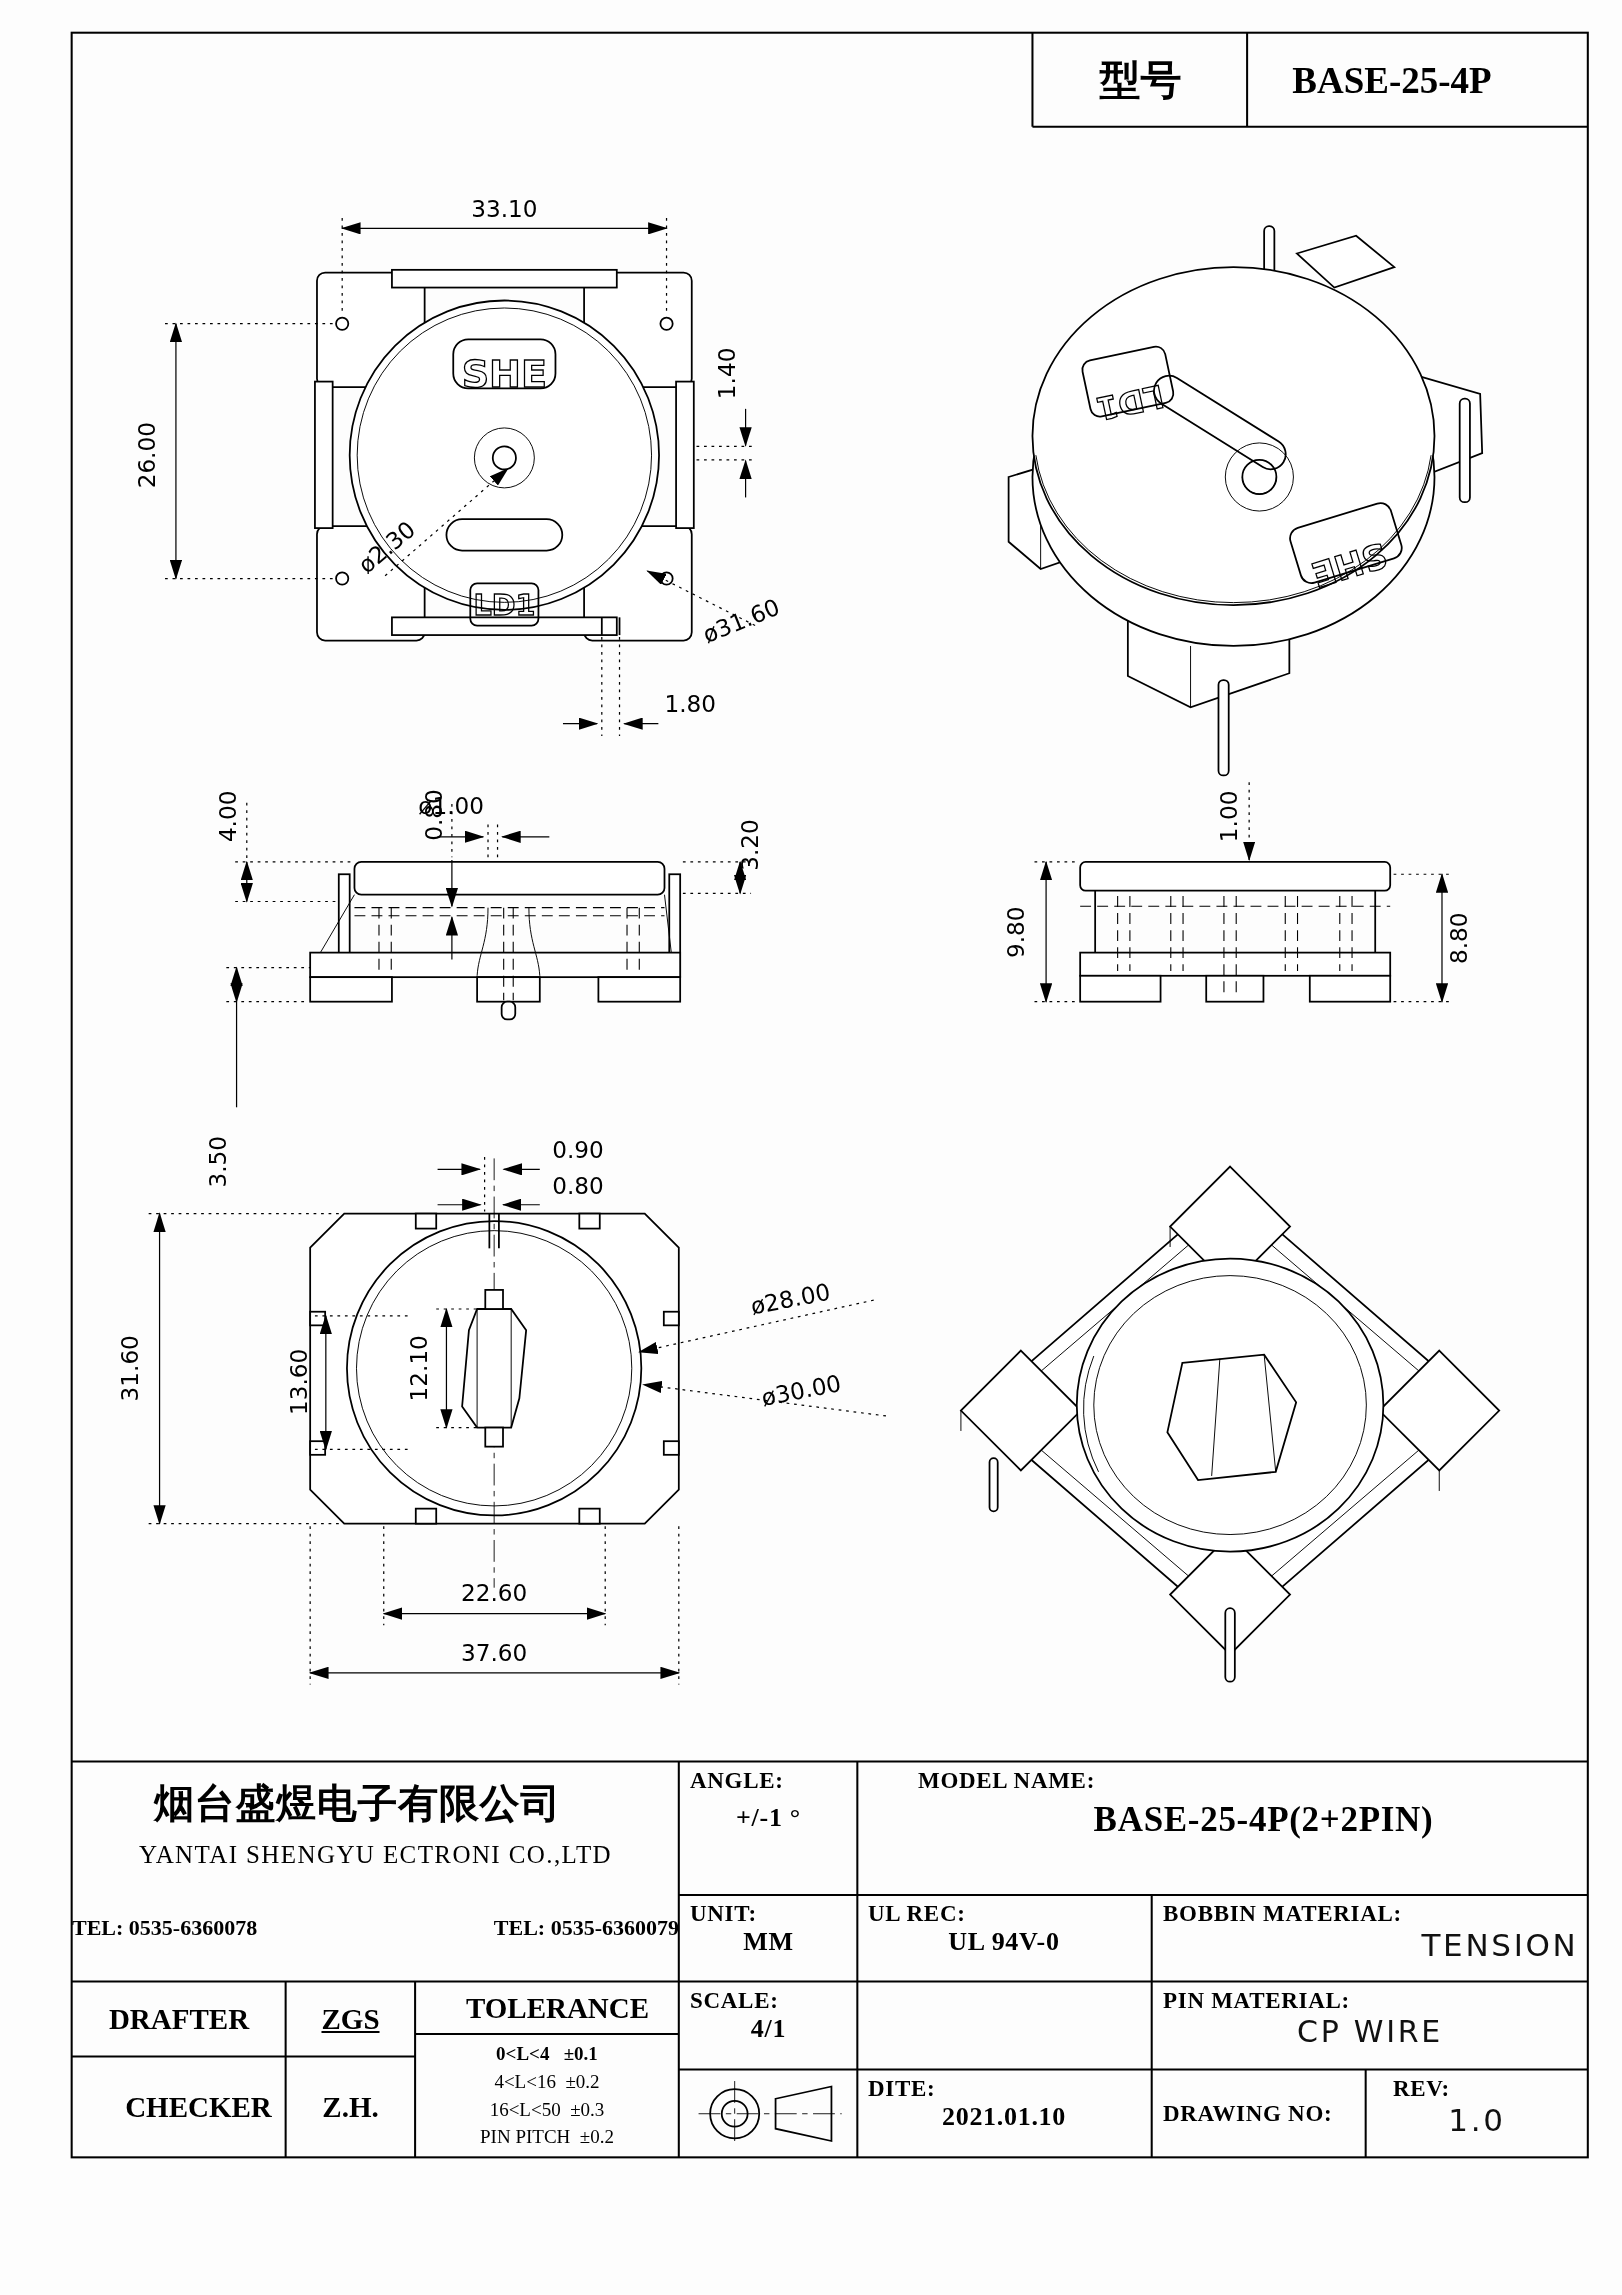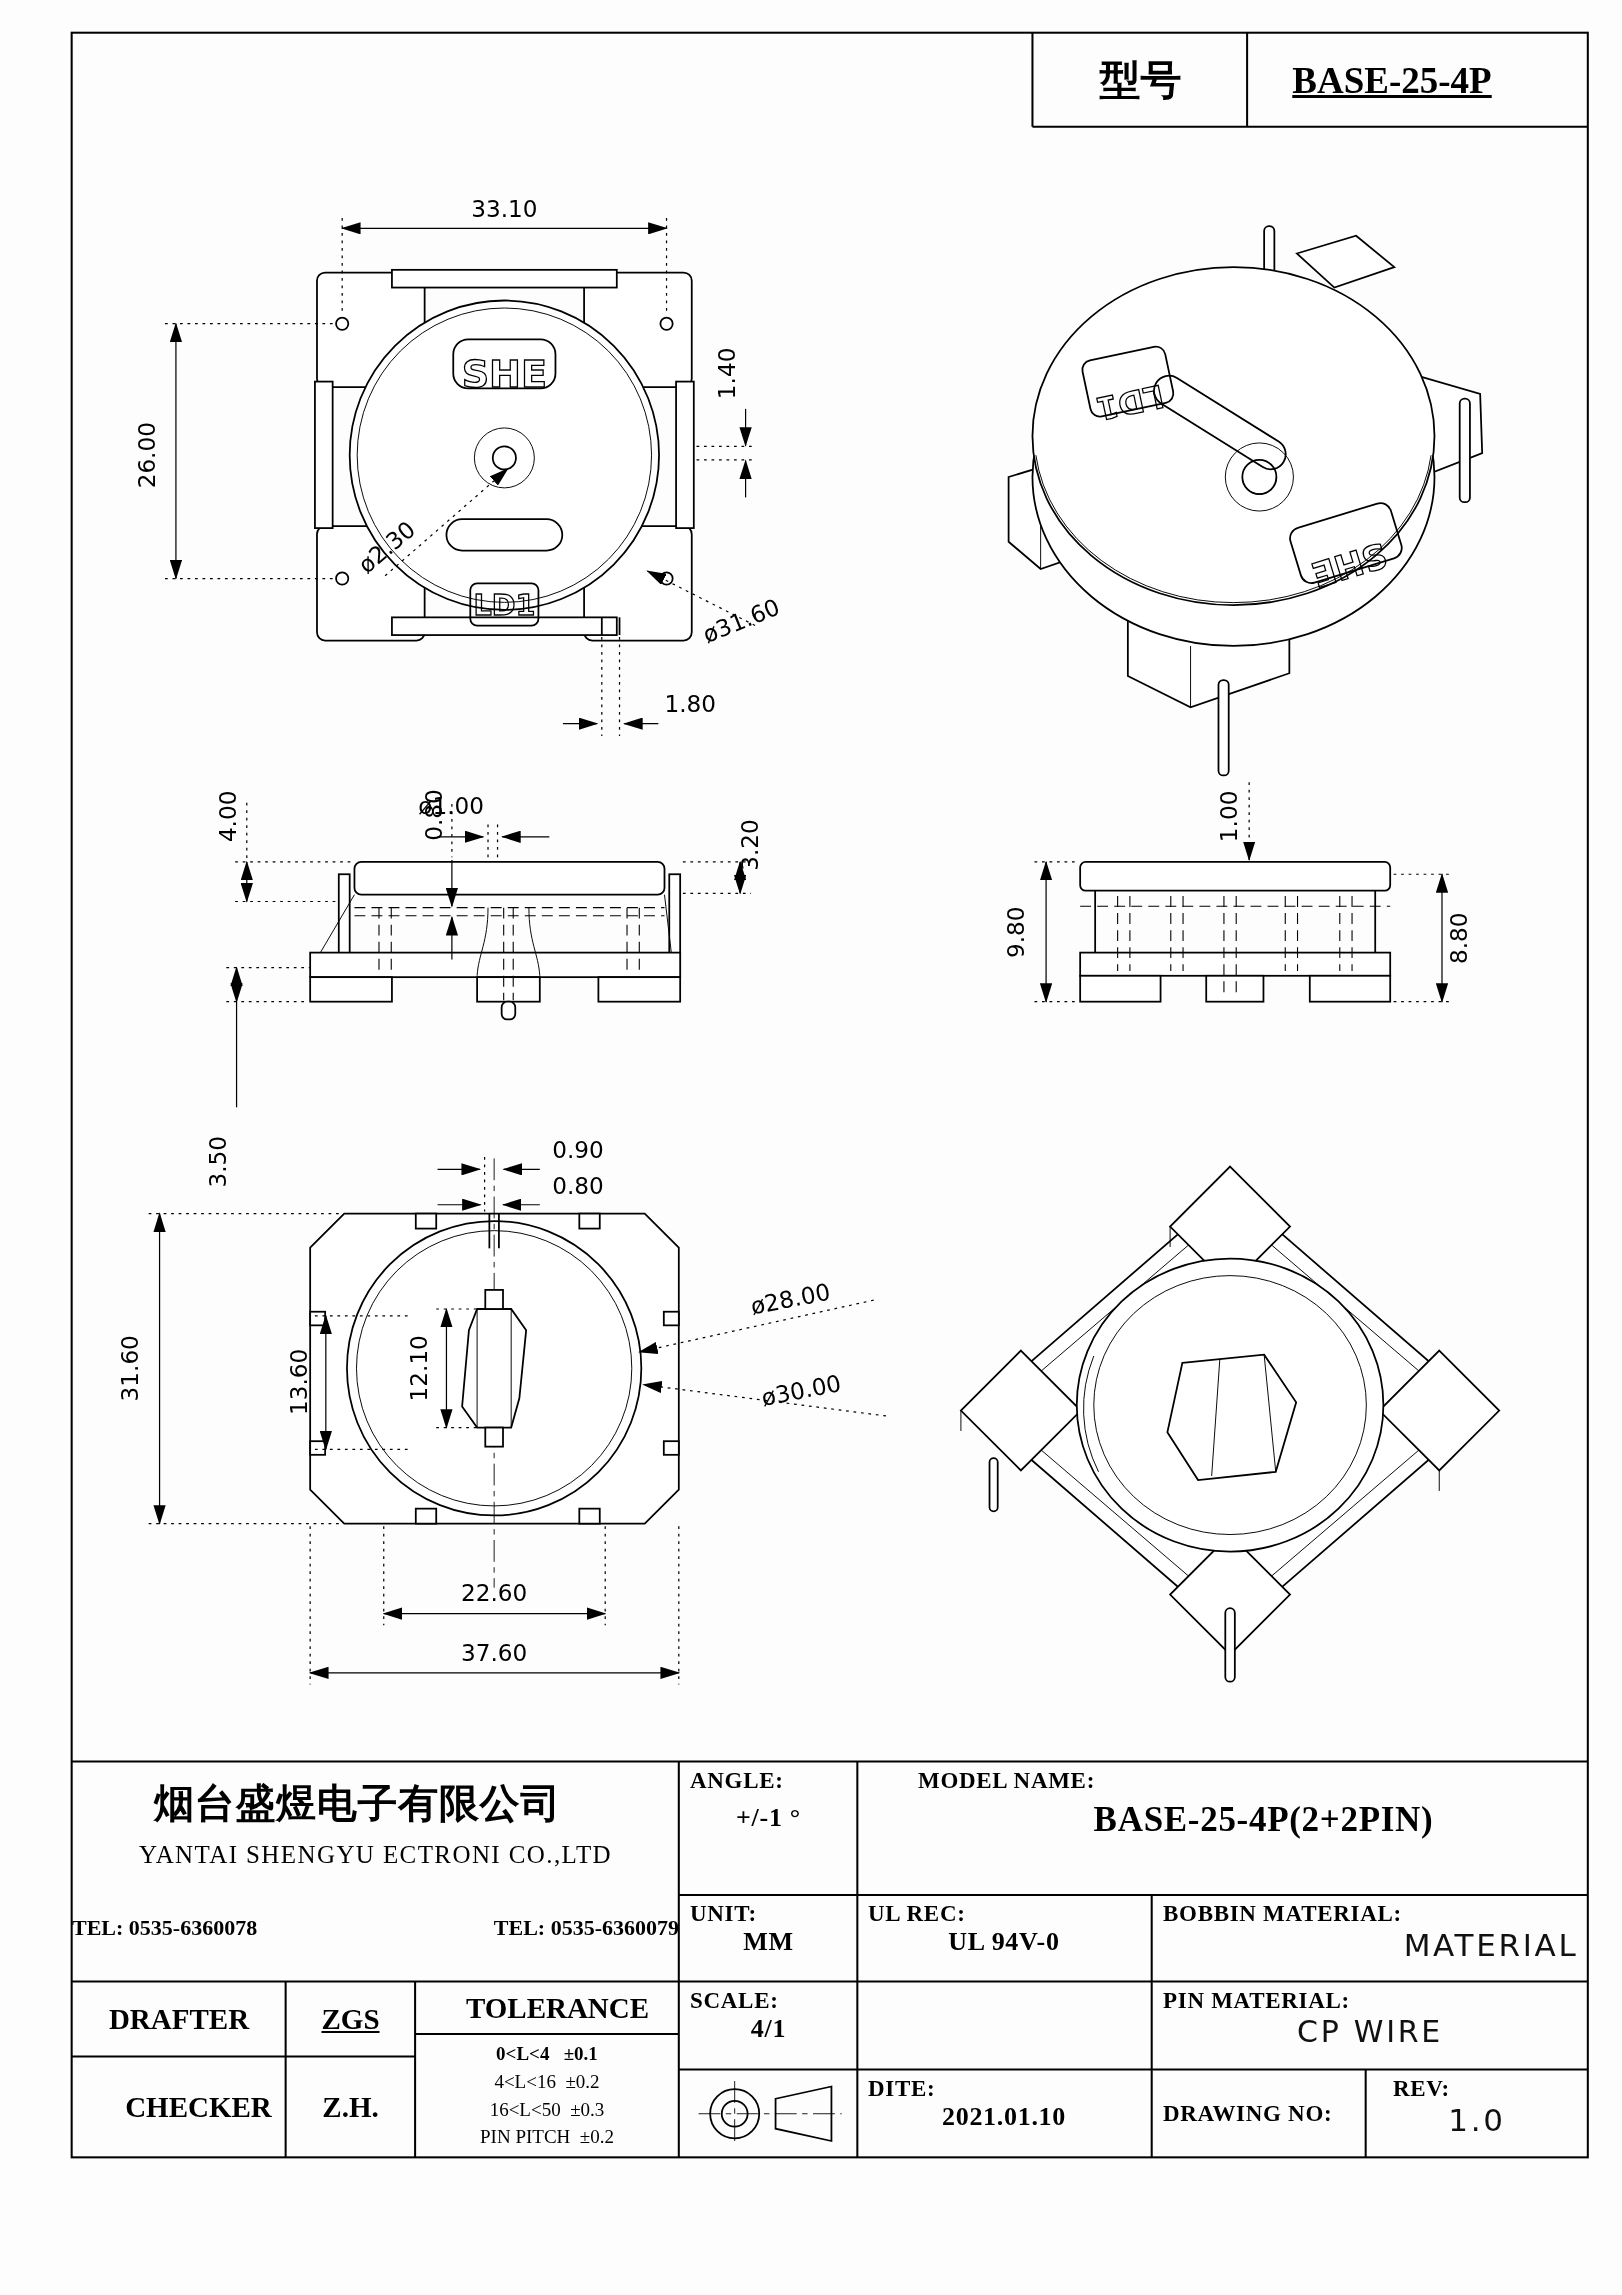--- a/index.html
+++ b/index.html
@@ -338,21 +338,21 @@
   <g transform="translate(1020,3052)">
     <circle class="ol2" cx="58" cy="50" r="36" stroke-width="3"></circle>
     <circle class="ol2" cx="58" cy="50" r="19" stroke-width="3"></circle>
     <line class="ctr" x1="5" y1="50" x2="215" y2="50"></line>
     <line class="ctr" x1="58" y1="2" x2="58" y2="98"></line>
     <path class="ol2" d="M118,28 L200,10 L200,90 L118,72 Z" stroke-width="3"></path>
   </g>
 </svg>
 
 <div class="cell ttl" style="left:1033px;top:33px;width:215px;height:94px;">型号</div>
-<div class="cell ttl" style="left:1247px;top:33px;width:290px;height:94px;font-size:37px;text-decoration:underline;">BASE-25-4P</div>
+<div class="cell ttl" style="left:1247px;top:33px;width:290px;height:94px;font-size:37px;">BASE-25-4P</div>
 
 <div class="cell" style="left:72px;top:1771px;width:543px;height:65px;align-items:center;justify-content:center;padding-left:28px;">
   <div class="big" style="font-size:40px;">烟台盛煜电子有限公司</div>
 </div>
 <div class="cell" style="left:72px;top:1836px;width:607px;height:38px;align-items:center;justify-content:center;">
   <div style="font-size:25px;letter-spacing:1.4px;">YANTAI SHENGYU ECTRONI CO.,LTD</div>
 </div>
 <div class="cell" style="left:72px;top:1907px;width:607px;height:41px;flex-direction:row;align-items:center;justify-content:space-between;">
   <span style="font-size:22px;font-weight:bold;">TEL: 0535-6360078</span>
   <span style="font-size:22px;font-weight:bold;">TEL: 0535-6360079</span>
@@ -369,21 +369,21 @@
 <div class="cell" style="left:679px;top:1895px;width:179px;height:87px;">
   <div class="lbl">UNIT:</div>
   <div class="val">MM</div>
 </div>
 <div class="cell" style="left:857px;top:1895px;width:294px;height:87px;">
   <div class="lbl">UL REC:</div>
   <div class="val">UL 94V-0</div>
 </div>
 <div class="cell" style="left:1152px;top:1895px;width:436px;height:87px;">
   <div class="lbl">BOBBIN MATERIAL:</div>
-  <div class="val techno" style="font-size:31px;text-align:right;padding-right:9.5px;font-weight:normal;">MATERIAL</div>
+  <div class="val techno" style="font-size:31px;text-align:right;padding-right:9.5px;font-weight:normal;">TENSION</div>
 </div>
 
 <div class="cell" style="left:72px;top:1982px;width:214px;height:75px;align-items:center;justify-content:center;">
   <div style="font-size:29px;font-weight:bold;">DRAFTER</div>
 </div>
 <div class="cell" style="left:286px;top:1982px;width:129px;height:75px;align-items:center;justify-content:center;text-decoration:underline;">
   <div style="font-size:29px;font-weight:bold;">ZGS</div>
 </div>
 <div class="cell" style="left:72px;top:2057px;width:253px;height:101px;align-items:center;justify-content:center;">
   <div style="font-size:29px;font-weight:bold;">CHECKER</div>

